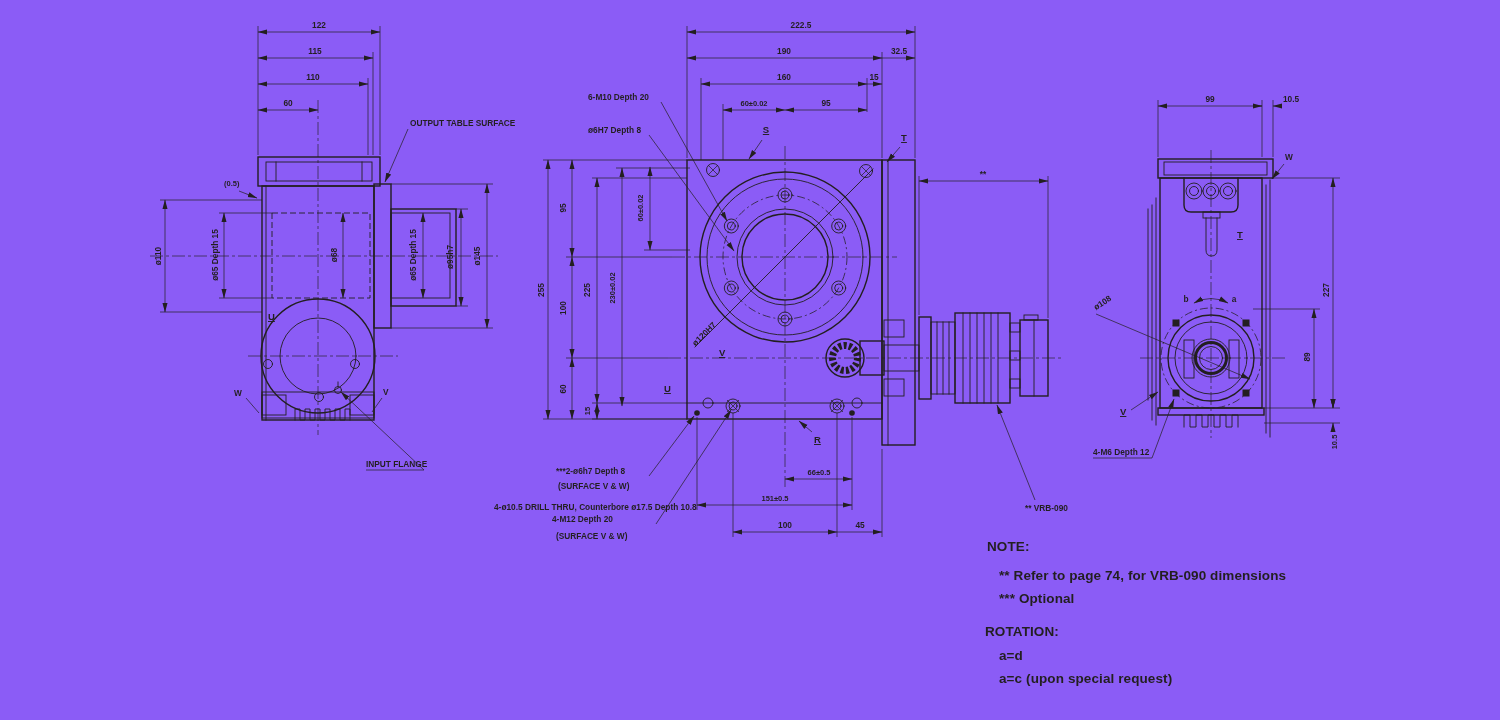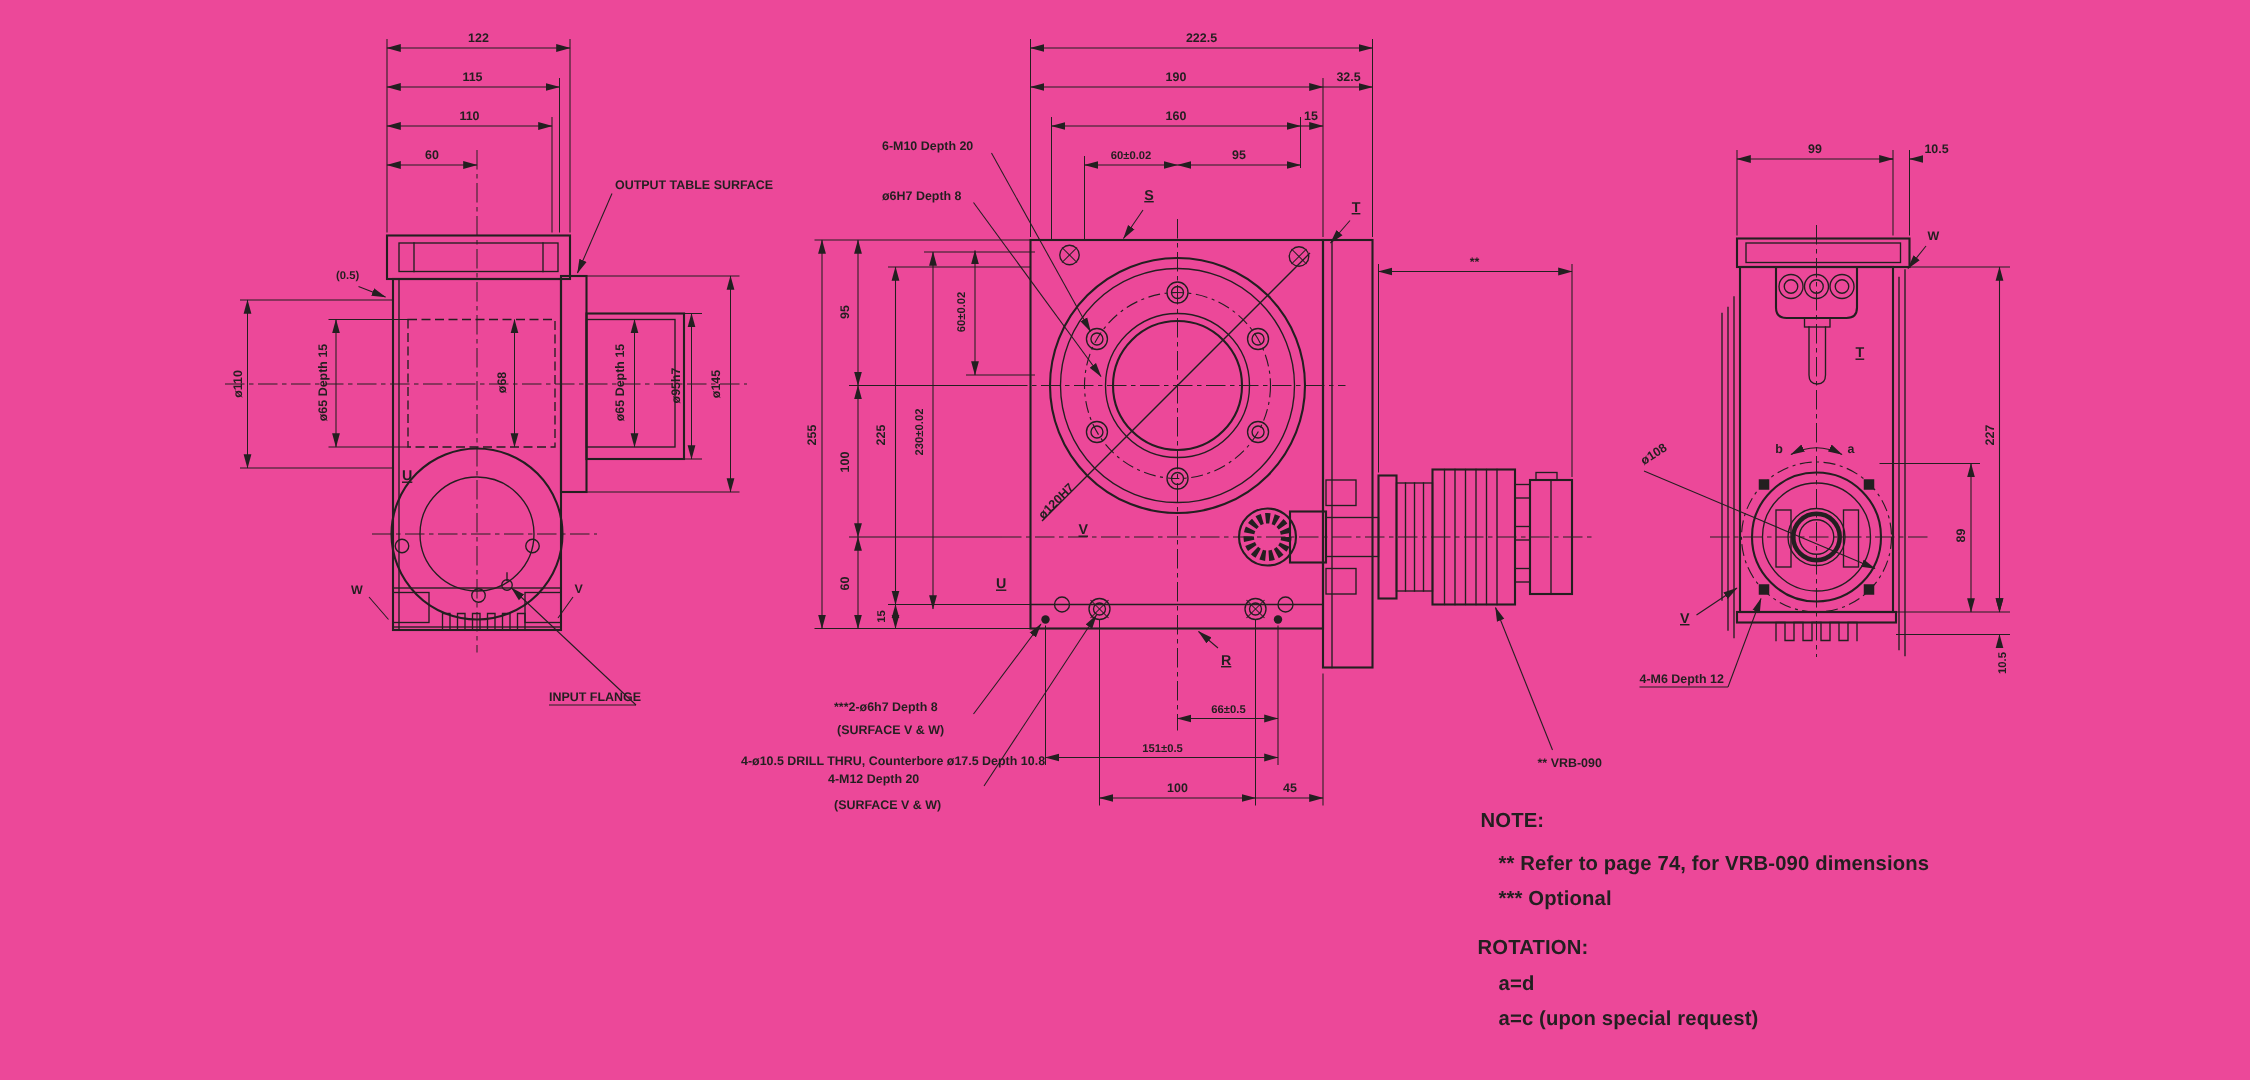--- a/index.html
+++ b/index.html
@@ -1,16 +1,16 @@
 <!DOCTYPE html>
 <html><head>
 <meta charset="utf-8">
 <style>
   html,body{margin:0;padding:0;background:#fff;}
-  .stage{position:relative;width:1500px;height:720px;background:#ec4899;overflow:hidden;
+  .stage{position:relative;width:1500px;height:720px;background:#8b5cf6;overflow:hidden;
          font-family:"Liberation Sans",sans-serif;}
   svg{position:absolute;left:0;top:0;}
   
   .o{stroke:#231f20;stroke-width:1.4;fill:none;stroke-linecap:square;stroke-linejoin:miter;}
   .o2{stroke-width:0.9;}
   .d{stroke:#231f20;stroke-width:0.7;fill:none;stroke-linecap:butt;}
   .cl{stroke:#231f20;stroke-width:0.65;fill:none;stroke-dasharray:13 3 3 3;}
   .hd{stroke:#231f20;stroke-width:0.9;fill:none;stroke-dasharray:6 3;}
   .bc{stroke:#231f20;stroke-width:0.75;fill:none;stroke-dasharray:8 3 2 3;}
   text{fill:#231f20;font-family:"Liberation Sans",sans-serif;font-size:8.3px;font-weight:700;}

